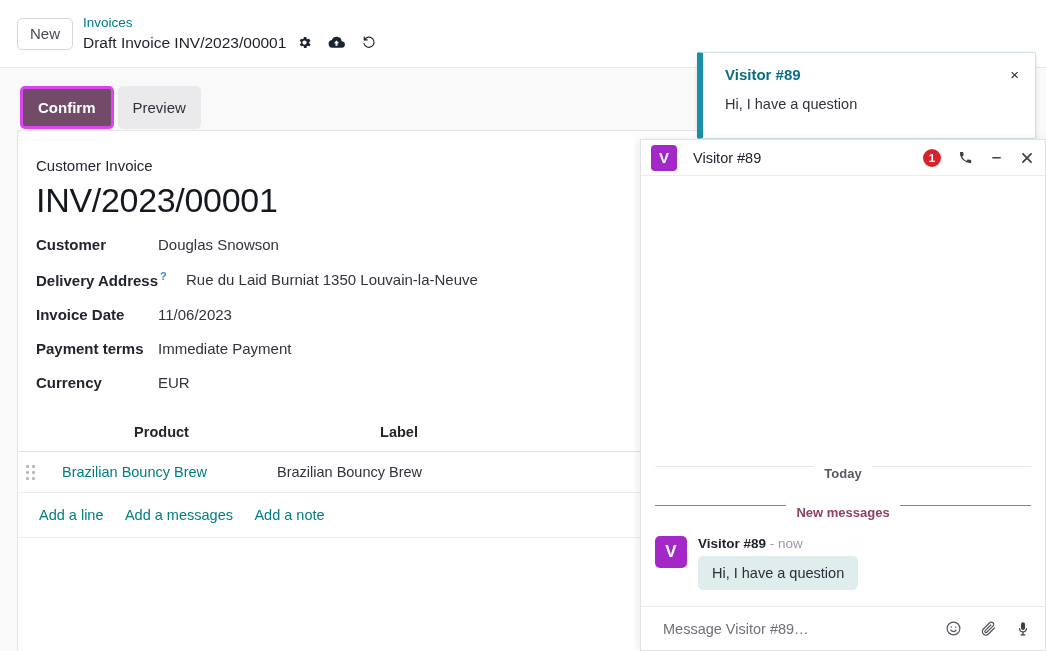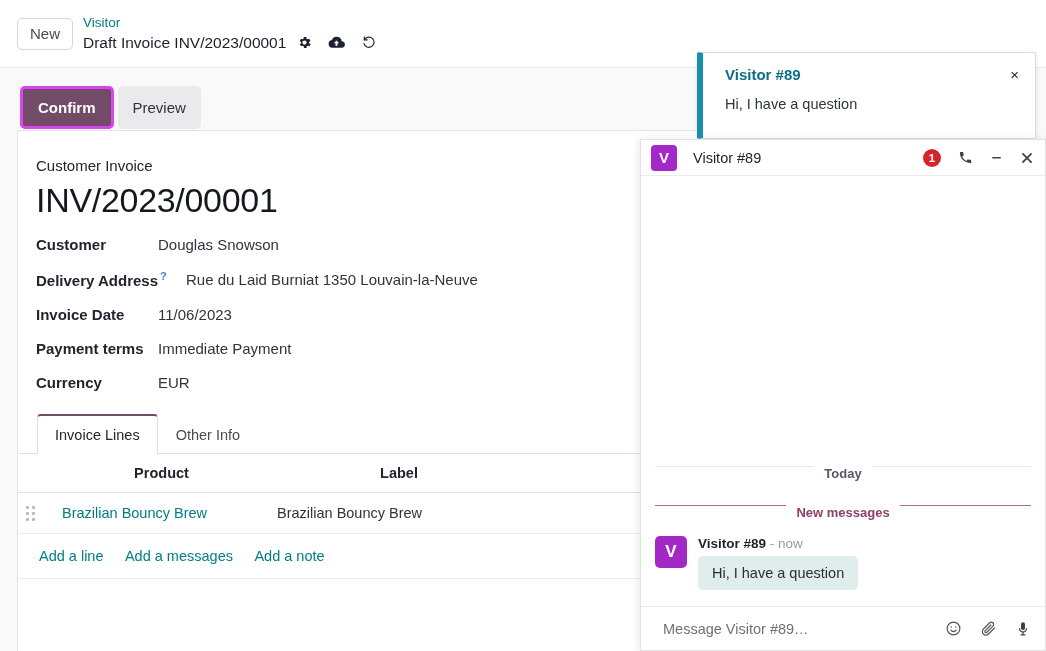--- a/index.html
+++ b/index.html
@@ -165,21 +165,21 @@
   .composer-icons svg { display: block; cursor: pointer; }
 </style>
 </head>
 <body>
 
 <div id="root">
 
   <div class="cp">
     <button class="new-btn">New</button>
     <div class="bc">
-      <div class="bc-top">Visitor</div>
+      <div class="bc-top">Invoices</div>
       <div class="bc-bottom">
         <span class="bc-record">Draft Invoice INV/2023/00001</span>
         <span class="cp-icons">
           <svg width="15" height="15" viewBox="0 0 24 24" fill="#1d2330">
               <path d="M19.4 13a7.6 7.6 0 000-2l2.1-1.6-2-3.5-2.5 1a7.8 7.8 0 00-1.7-1l-.4-2.7H10.9l-.4 2.7a7.8 7.8 0 00-1.7 1l-2.5-1-2 3.5L6.6 11a7.6 7.6 0 000 2l-2.1 1.6 2 3.5 2.5-1c.5.4 1.1.8 1.7 1l.4 2.7h4.1l.4-2.7c.6-.2 1.2-.6 1.7-1l2.5 1 2-3.5-2.4-1.6zM12 15.4A3.4 3.4 0 1112 8.6a3.4 3.4 0 010 6.8z"></path>
             </svg>
           <svg width="17" height="15" viewBox="0 0 24 20" fill="#1d2330">
               <path d="M19.3 8.1A7.2 7.2 0 005.5 6.4 5.6 5.6 0 006 17.5h13a4.7 4.7 0 00.3-9.4zM13.4 11v3.7h-2.8V11H8.2L12 7.1l3.8 3.9h-2.4z"></path>
             </svg>
           <svg width="16" height="15" viewBox="0 0 24 24" fill="none" stroke="#1d2330" stroke-width="1.9" stroke-linecap="round">
@@ -221,24 +221,20 @@
         <div class="field-value">Immediate Payment</div>
       </div>
 
       <div class="field">
         <div class="field-label">Currency</div>
         <div class="field-value">EUR</div>
       </div>
     </div>
 
     <div class="notebook">
-      <div class="tabs">
-        <div class="tab active">Invoice Lines</div>
-        <div class="tab">Other Info</div>
-      </div>
 
       <table class="lines">
         <thead>
           <tr>
             <th class="c-handle"></th>
             <th class="c-product">Product</th>
             <th class="c-label">Label</th>
             <th class="c-qty">Quantity</th>
           </tr>
         </thead>

